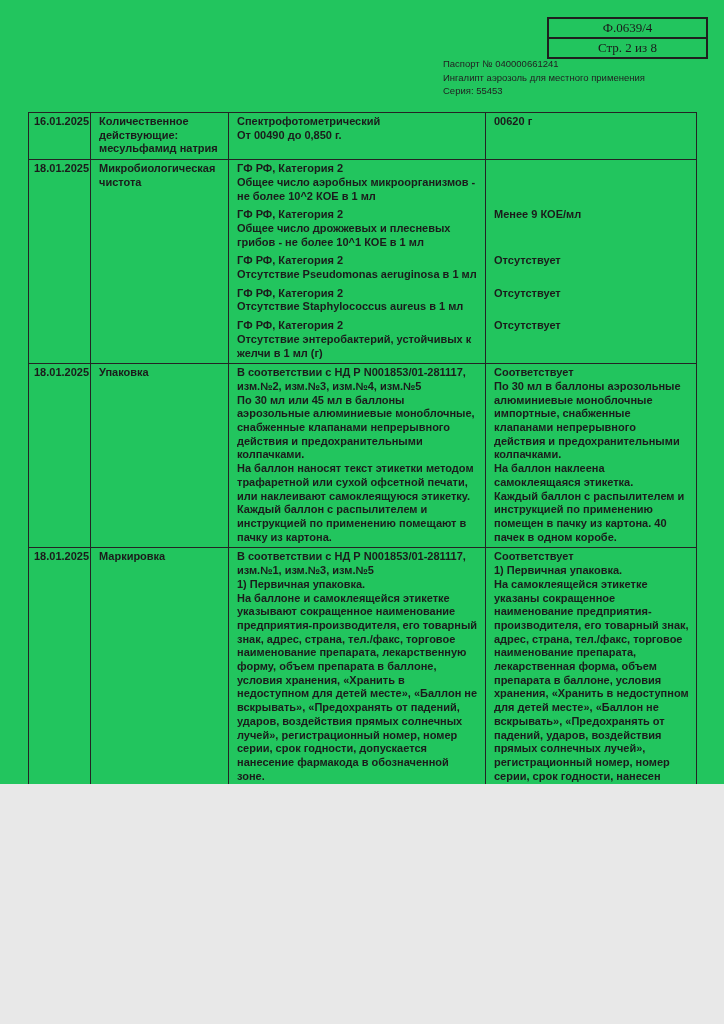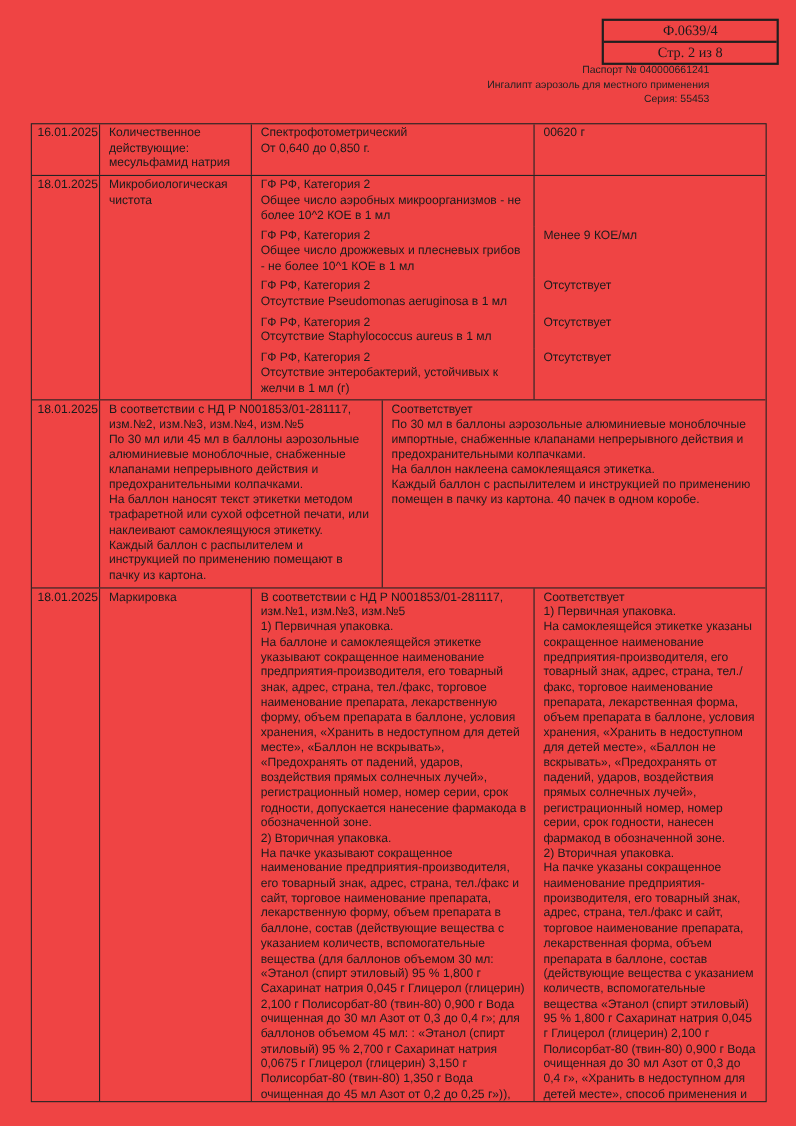--- a/index.html
+++ b/index.html
@@ -1,51 +1,51 @@
 <!DOCTYPE html>
 <html><head>
 <meta charset="utf-8">
 <style>
   * { margin:0; padding:0; box-sizing:border-box; }
   html,body { background:#e8e8e8; }
   .page {
     position:relative;
-    width:724px; height:1024px;
-    background:#ef4444;
+    width:724px; height:784px;
+    background:#22c55e;
     font-family:"Liberation Sans", sans-serif;
     color:#1b1b1b;
     overflow:hidden;
     margin:0 auto;
   }
   
   .stamp-box {
     position:absolute; left:547px; top:17px; width:161px;
     border:2px solid #1f1f1f;
     font-family:"Liberation Serif", serif;
     font-size:13px; text-align:center;
   }
   .stamp-cell { padding:1px 2px 2px; line-height:15px; }
   .stamp-cell:first-child { border-bottom:2px solid #1f1f1f; }
   
   .meta {
     position:absolute; left:443px; top:57px;
-    font-size:9.5px; line-height:13.5px; color:#222;text-align:right;
+    font-size:9.5px; line-height:13.5px; color:#222;
   }
   
   .rtable {
     position:absolute; left:28px; top:112px;
     width:669px; height:890px;
     border:1.5px solid #242424;
     display:flex; flex-direction:column;
     overflow:hidden;
     font-size:11px; line-height:13.7px;
   }
   .trow { display:flex; border-bottom:1.5px solid #242424; }
   .trow:last-child { border-bottom:none; flex:1; }
-  .cell { padding:2px 6px 3px; }
+  .cell { padding:2px 6px 3px;font-weight:bold; }
   .c-date  { width:62px;  border-right:1.5px solid #242424; padding-left:5px; }
   .c-name  { width:138px; border-right:1.5px solid #242424; padding-left:8px; white-space:pre-line; }
   .pairs   { flex:1; display:flex; flex-direction:column; }
   .pair    { display:flex; flex:1; }
   .c-spec  { width:257px; border-right:1.5px solid #242424; padding-left:8px; white-space:pre-line; }
   .c-res   { flex:1; padding-left:8px; white-space:pre-line; }
 </style>
 </head>
 <body>
 
@@ -63,21 +63,21 @@
   </div>
 
   <div class="rtable">
 
     <div class="trow">
       <div class="cell c-date">16.01.2025</div>
       <div class="cell c-name">Количественное действующие: месульфамид натрия</div>
       <div class="pairs">
         <div class="pair">
           <div class="cell c-spec">Спектрофотометрический
-От 0,640 до 0,850 г.</div>
+От 00490 до 0,850 г.</div>
           <div class="cell c-res">00620 г</div>
         </div>
       </div>
     </div>
 
     <div class="trow">
       <div class="cell c-date">18.01.2025</div>
       <div class="cell c-name">Микробиологическая чистота</div>
       <div class="pairs">
         <div class="pair">
@@ -102,20 +102,21 @@
         <div class="pair">
           <div class="cell c-spec">ГФ РФ, Категория 2
 Отсутствие энтеробактерий, устойчивых к желчи в 1 мл (г)</div>
           <div class="cell c-res">Отсутствует</div>
         </div>
       </div>
     </div>
 
     <div class="trow">
       <div class="cell c-date">18.01.2025</div>
+      <div class="cell c-name">Упаковка</div>
       <div class="pairs">
         <div class="pair">
           <div class="cell c-spec">В соответствии с НД Р N001853/01-281117, изм.№2, изм.№3, изм.№4, изм.№5
 По 30 мл или 45 мл в баллоны аэрозольные алюминиевые моноблочные, снабженные клапанами непрерывного действия и предохранительными колпачками.
 На баллон наносят текст этикетки методом трафаретной или сухой офсетной печати, или наклеивают самоклеящуюся этикетку.
 Каждый баллон с распылителем и инструкцией по применению помещают в пачку из картона.</div>
           <div class="cell c-res">Соответствует
 По 30 мл в баллоны аэрозольные алюминиевые моноблочные импортные, снабженные клапанами непрерывного действия и предохранительными колпачками.
 На баллон наклеена самоклеящаяся этикетка.
 Каждый баллон с распылителем и инструкцией по применению помещен в пачку из картона. 40 пачек в одном коробе.</div>

